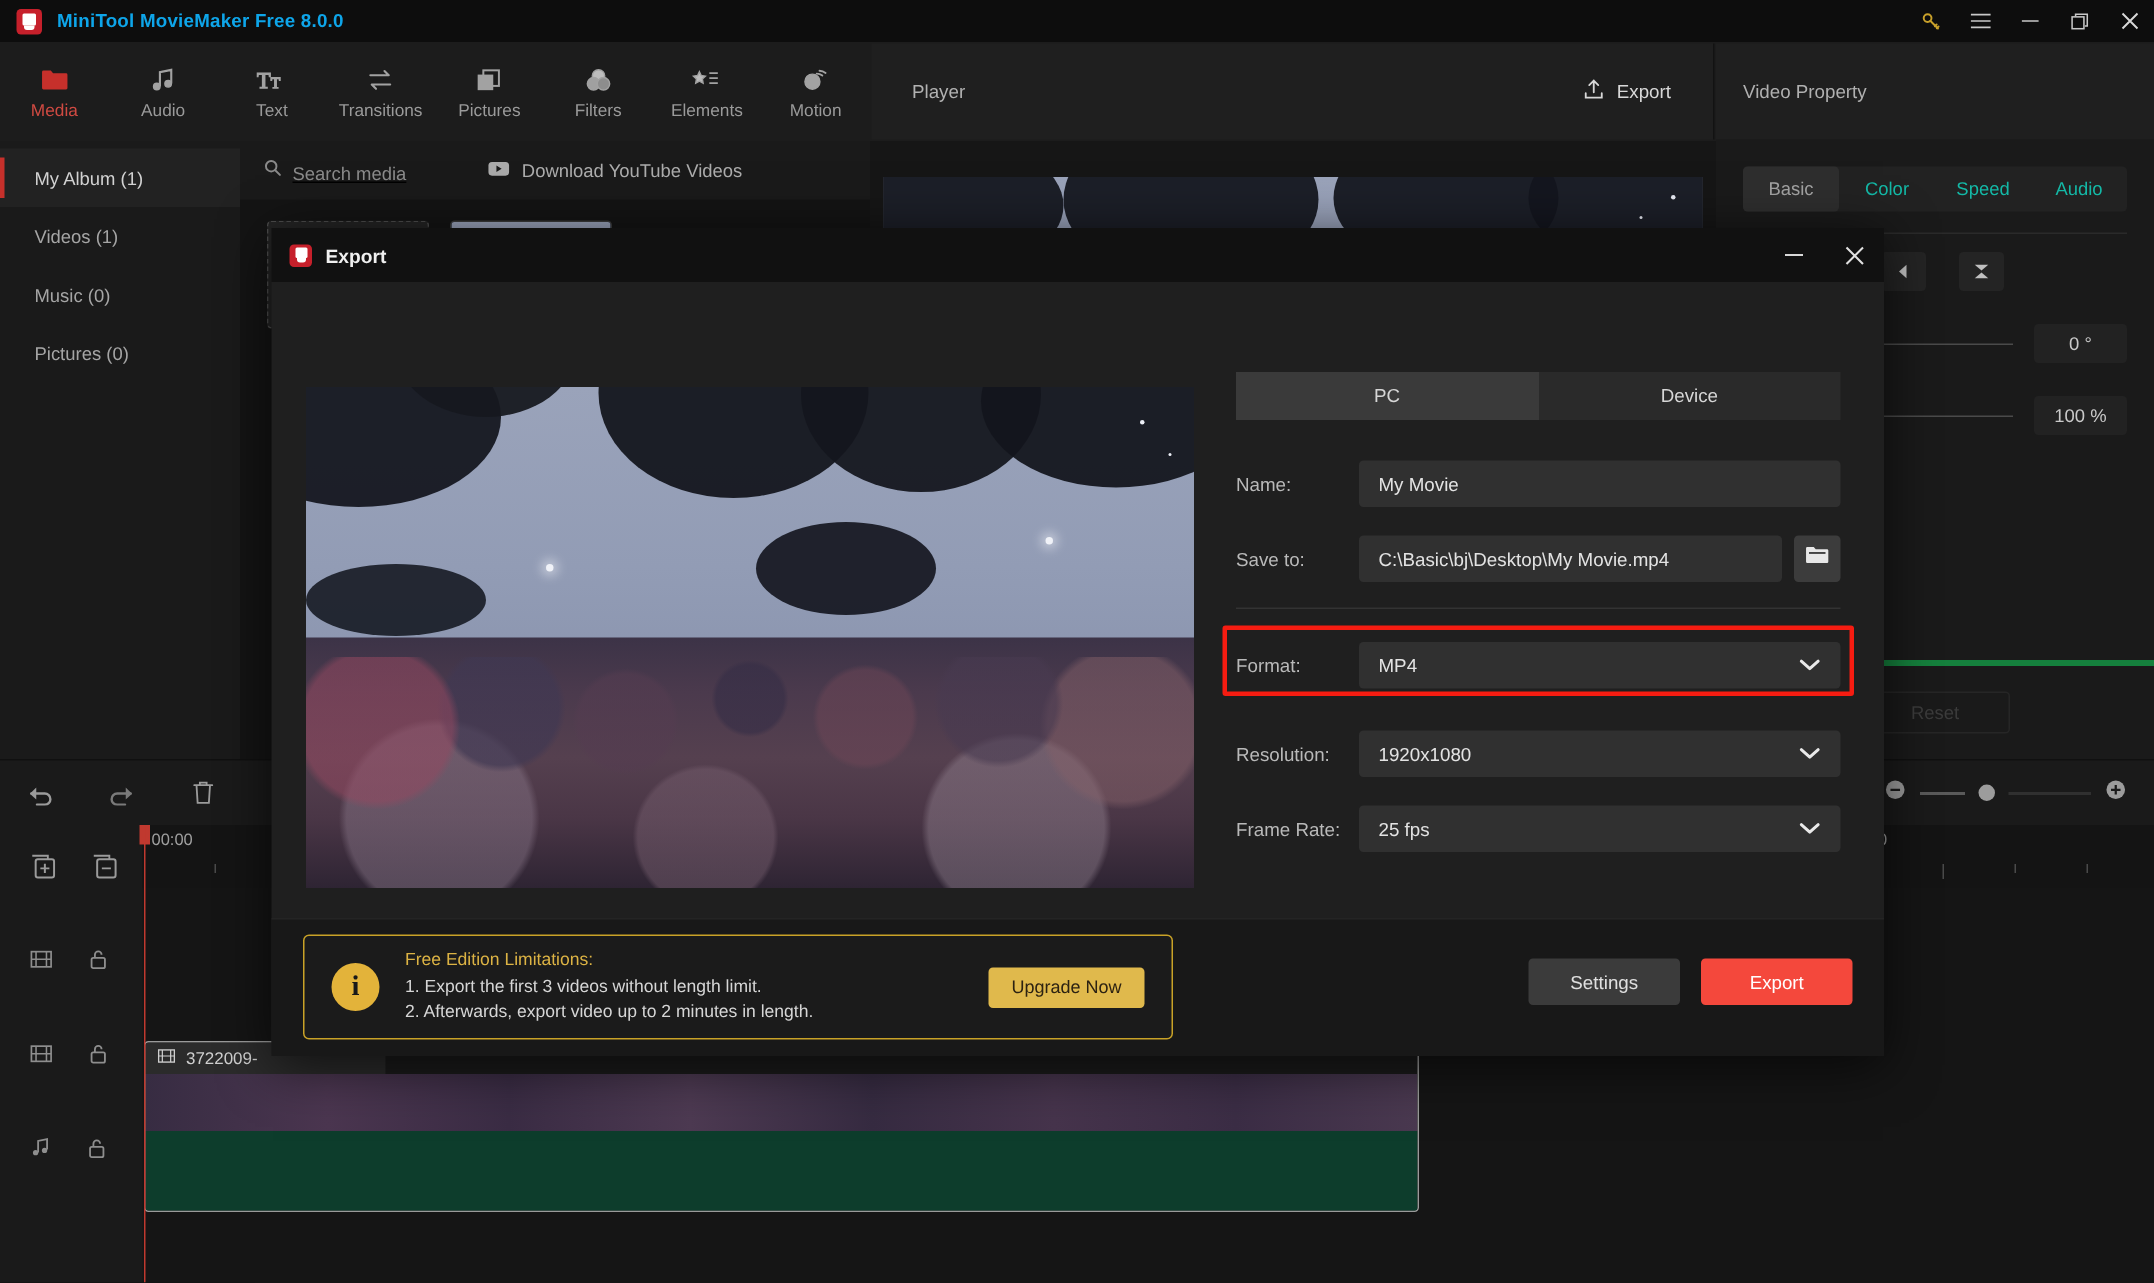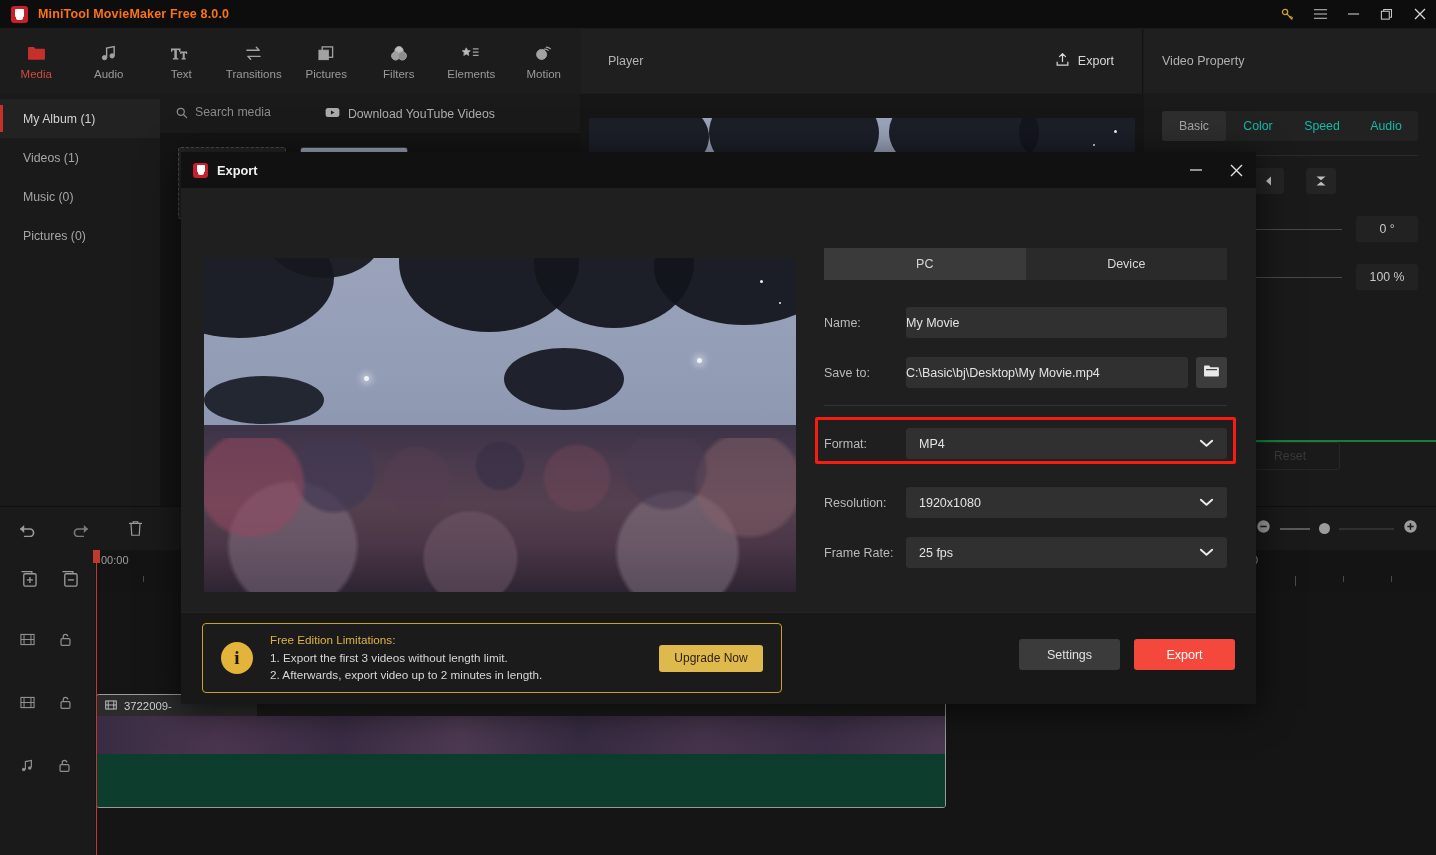--- a/index.html
+++ b/index.html
@@ -23,21 +23,21 @@
   }
   .app-logo::before{
     content:""; position:absolute; left:4px; top:3px; width:9px; height:8px;
     background:#fff; border-radius:1px;
   }
   .app-logo::after{
     content:""; position:absolute; left:5px; top:11px; width:7px; height:3px;
     background:#fff; border-radius:0 0 2px 2px;
   }
   .app-title {
-    margin-left:10px; color:#f97316; font-size:12.5px; font-weight:bold;
+    margin-left:10px; color:#0ea5e9; font-size:12.5px; font-weight:bold;
     letter-spacing:.15px;
   }
   .win-ctrls { margin-left:auto; display:flex; align-items:center; height:28px; }
   .win-btn {
     width:33px; height:28px; display:flex; align-items:center; justify-content:center;
     color:#c8c8c8;
   }
   .win-btn.key { color:#c8a02a; width:34px; }
   .win-btn svg { display:block; }
 
@@ -96,21 +96,21 @@
   }
 
   
   .media-main {
     position:absolute; left:160px; top:94px; width:420px; height:412px;
     background:#141414;
   }
   .media-bar {
     height:39px; display:flex; align-items:center; background:#1a1a1a;
   }
-  .search-wrap { display:flex; align-items:flex-start; gap:7px; margin-left:16px; }
+  .search-wrap { display:flex; align-items:flex-end; gap:7px; margin-left:16px;text-decoration:underline; }
   .search-ph { color:#8a8a8a; font-size:12.3px; }
   .dl-yt { display:flex; align-items:center; gap:8px; margin-left:54px; color:#acacac; font-size:12.3px;}
   .media-grid { padding:14px 0 0 18px; display:flex; gap:14px; }
   .media-thumb {
     width:108px; height:72px; border:1px dashed #4d4d4d; border-radius:3px;
     background:#242424; position:relative; overflow:hidden;
   }
   .media-thumb.vid { border:1px solid #3a3a3a; background:#253247; }
 
   
@@ -139,22 +139,22 @@
   }
   .vp-row { margin-top:22px; display:flex; align-items:center; padding:0 18px; }
   .vp-track { flex:1; height:1px; background:#4a4a4a; position:relative; margin-right:14px; }
   .vp-knob { position:absolute; top:-5px; width:11px; height:11px; border-radius:50%; background:#9c9c9c; }
   .vp-val {
     width:62px; height:26px; background:#222; border-radius:3px; color:#c9c9c9;
     font-size:12.3px; display:flex; align-items:center; justify-content:center;
   }
   .vp-reset-wrap {
     position:absolute; left:1144px; top:440px; width:292px; height:66px;
-    background:#1a1a1a; border-top:2px solid #15803d;
-    display:flex; justify-content:center;
+    background:#1a1a1a; border-top:4px solid #15803d;
+    display:flex; align-items:center; justify-content:center;
   }
   .vp-reset {
     width:100px; height:28px; border:1px solid #262626; border-radius:3px;
     color:#3b3b3b; font-size:12.3px; display:flex; align-items:center; justify-content:center;
   }
 
   
   .tl-toolbar {
     position:absolute; left:0; top:506px; width:1436px; height:44px;
     background:#1a1a1a; border-top:1px solid #101010;
@@ -227,21 +227,21 @@
   }
   .seg-btn {
     flex:1; display:flex; align-items:center; justify-content:center;
     color:#d6d6d6; font-size:12.5px;
   }
   .seg-btn.active { background:#3a3a3a; }
   .frow { display:flex; align-items:center; margin-top:19px; }
   .frow .flbl { width:82px; color:#b9b9b9; font-size:12.5px; flex:none; }
   .finput {
     flex:1; height:31px; background:#303030; border-radius:3px; color:#e3e3e3;
-    font-size:12.5px; display:flex; align-items:center; 
+    font-size:12.5px; display:flex; align-items:center; padding-left:13px;
   }
   .fbrowse {
     width:31px; height:31px; margin-left:8px; background:#3c3c3c; border-radius:3px;
     display:flex; align-items:center; justify-content:center; flex:none;
   }
   .fselect {
     flex:1; height:31px; background:#303030; border-radius:3px; color:#e3e3e3;
     font-size:12.5px; display:flex; align-items:center; padding:0 13px;
   }
   .fselect .cv { margin-left:auto; color:#e9e9e9; }

